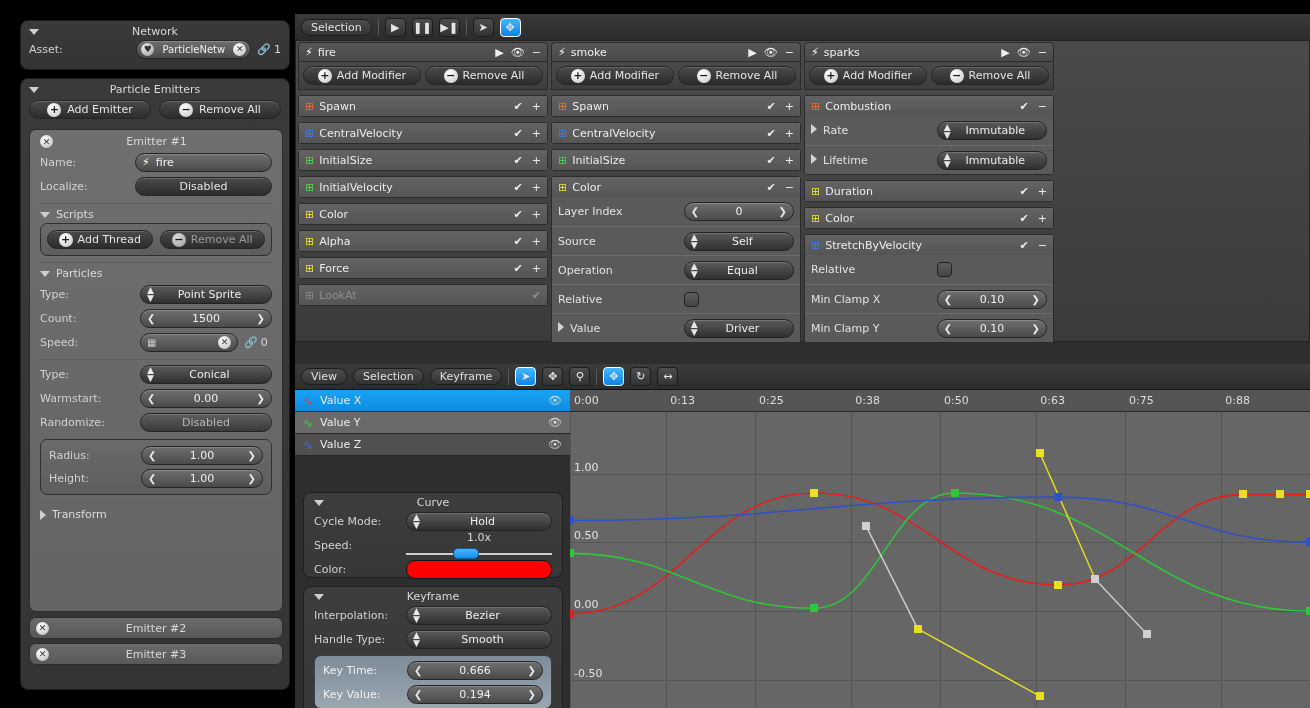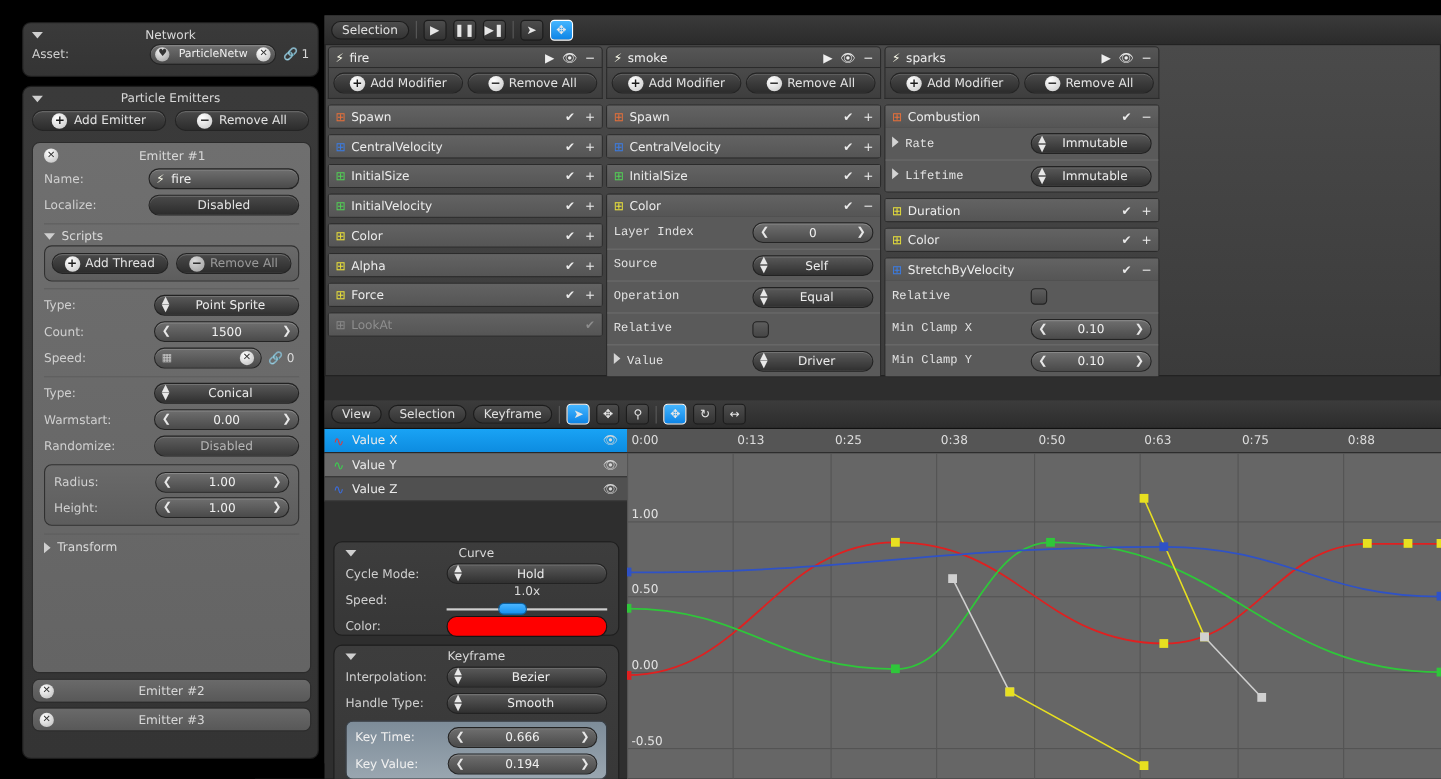--- a/index.html
+++ b/index.html
@@ -94,21 +94,21 @@
     font-size:11px; color:#ececec;
   }
   .mod-hdr.dim { color:#8e8e8e; }
   .gicon { font-size:11px; letter-spacing:-1px; }
   .mod-body { background:#5a5a5a; }
   .mod-row {
     display:flex; align-items:center; height:29px;
     border-top:1px solid #6d6d6d; padding:0 0 0 6px;
   }
   .mod-row:first-child { border-top:none; }
-  .mod-row .k { width:52%; font-size:11px; color:#e2e2e2;font-family:Liberation Mono, monospace; }
+  .mod-row .k { width:52%; font-size:11px; color:#e2e2e2; }
   .mod-row .c { width:48%; padding-right:6px; }
 
   
   #curve-editor { left:295px; top:364px; width:1073px; height:350px; }
   .ce-toolbar {
     height:26px; background:linear-gradient(#3c3c3c,#2c2c2c);
     display:flex; align-items:center; gap:6px; padding:0 6px;
     border-bottom:1px solid #111;
   }
   .pill {
@@ -226,20 +226,24 @@
           <span class="circ-p">+</span>
           <span>Add Thread</span>
         </div>
         <div class="btn dark" style="flex:1;gap:5px;color:#9a9a9a;">
           <span class="circ-p" style="background:radial-gradient(circle at 35% 30%,#d9d9d9,#9c9c9c);">−</span>
           <span>Remove All</span>
         </div>
       </div>
 
       <div class="divider" style="margin:6px 0 2px;"></div>
+      <div class="sectionhdr">
+        <span class="tri"></span>
+        <span>Particles</span>
+      </div>
       <div class="row">
           <span class="lbl" style="width:100px;">Type:</span>
         <div class="combo" style="flex:1;">
           <span class="updown">▲<br>▼</span>
           <span class="v">Point Sprite</span>
         </div>
       </div>
       <div class="row">
           <span class="lbl" style="width:100px;">Count:</span>
         <div class="spin" style="flex:1;">

